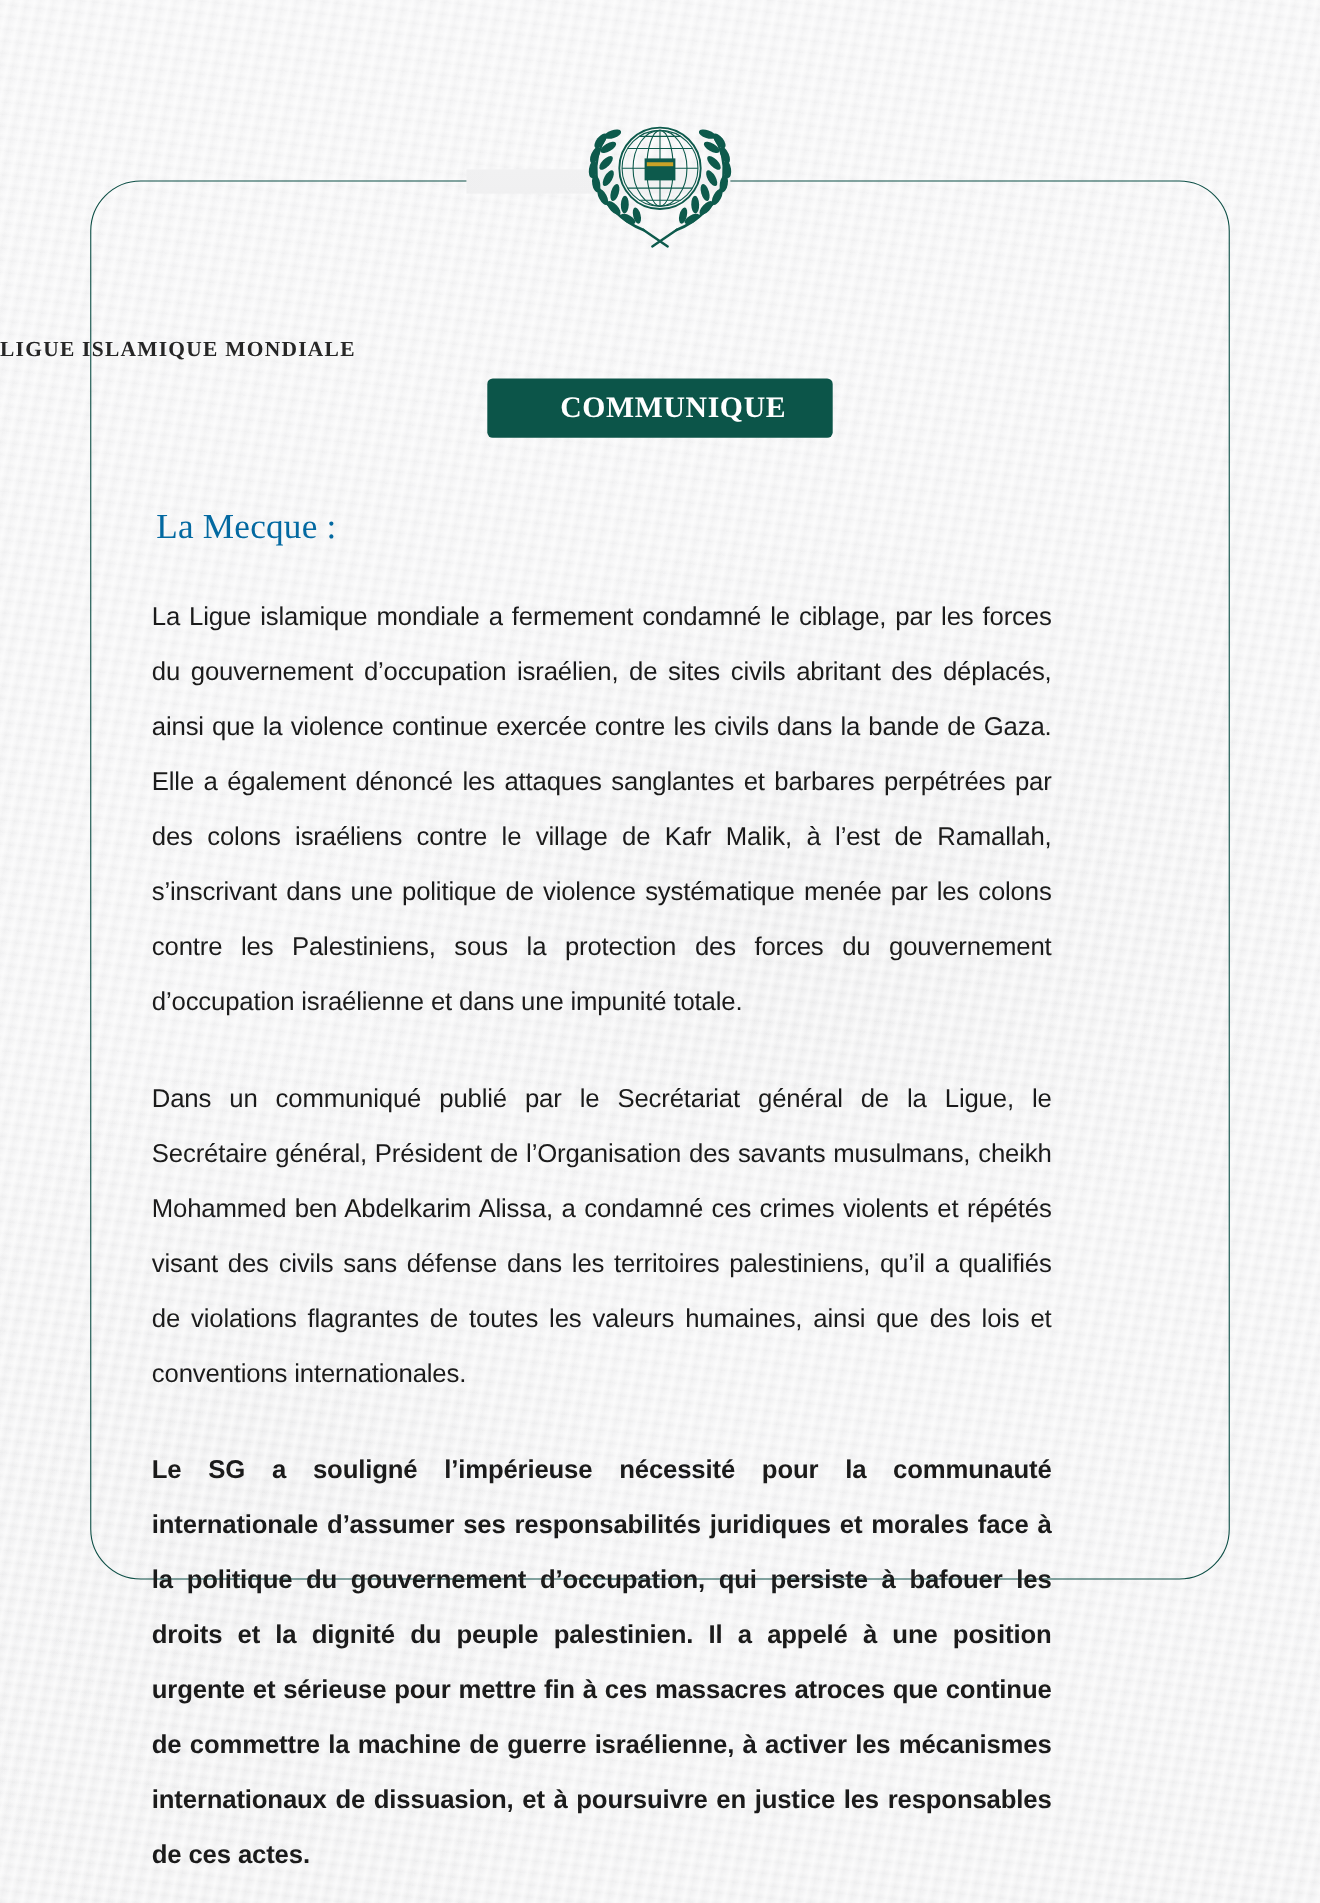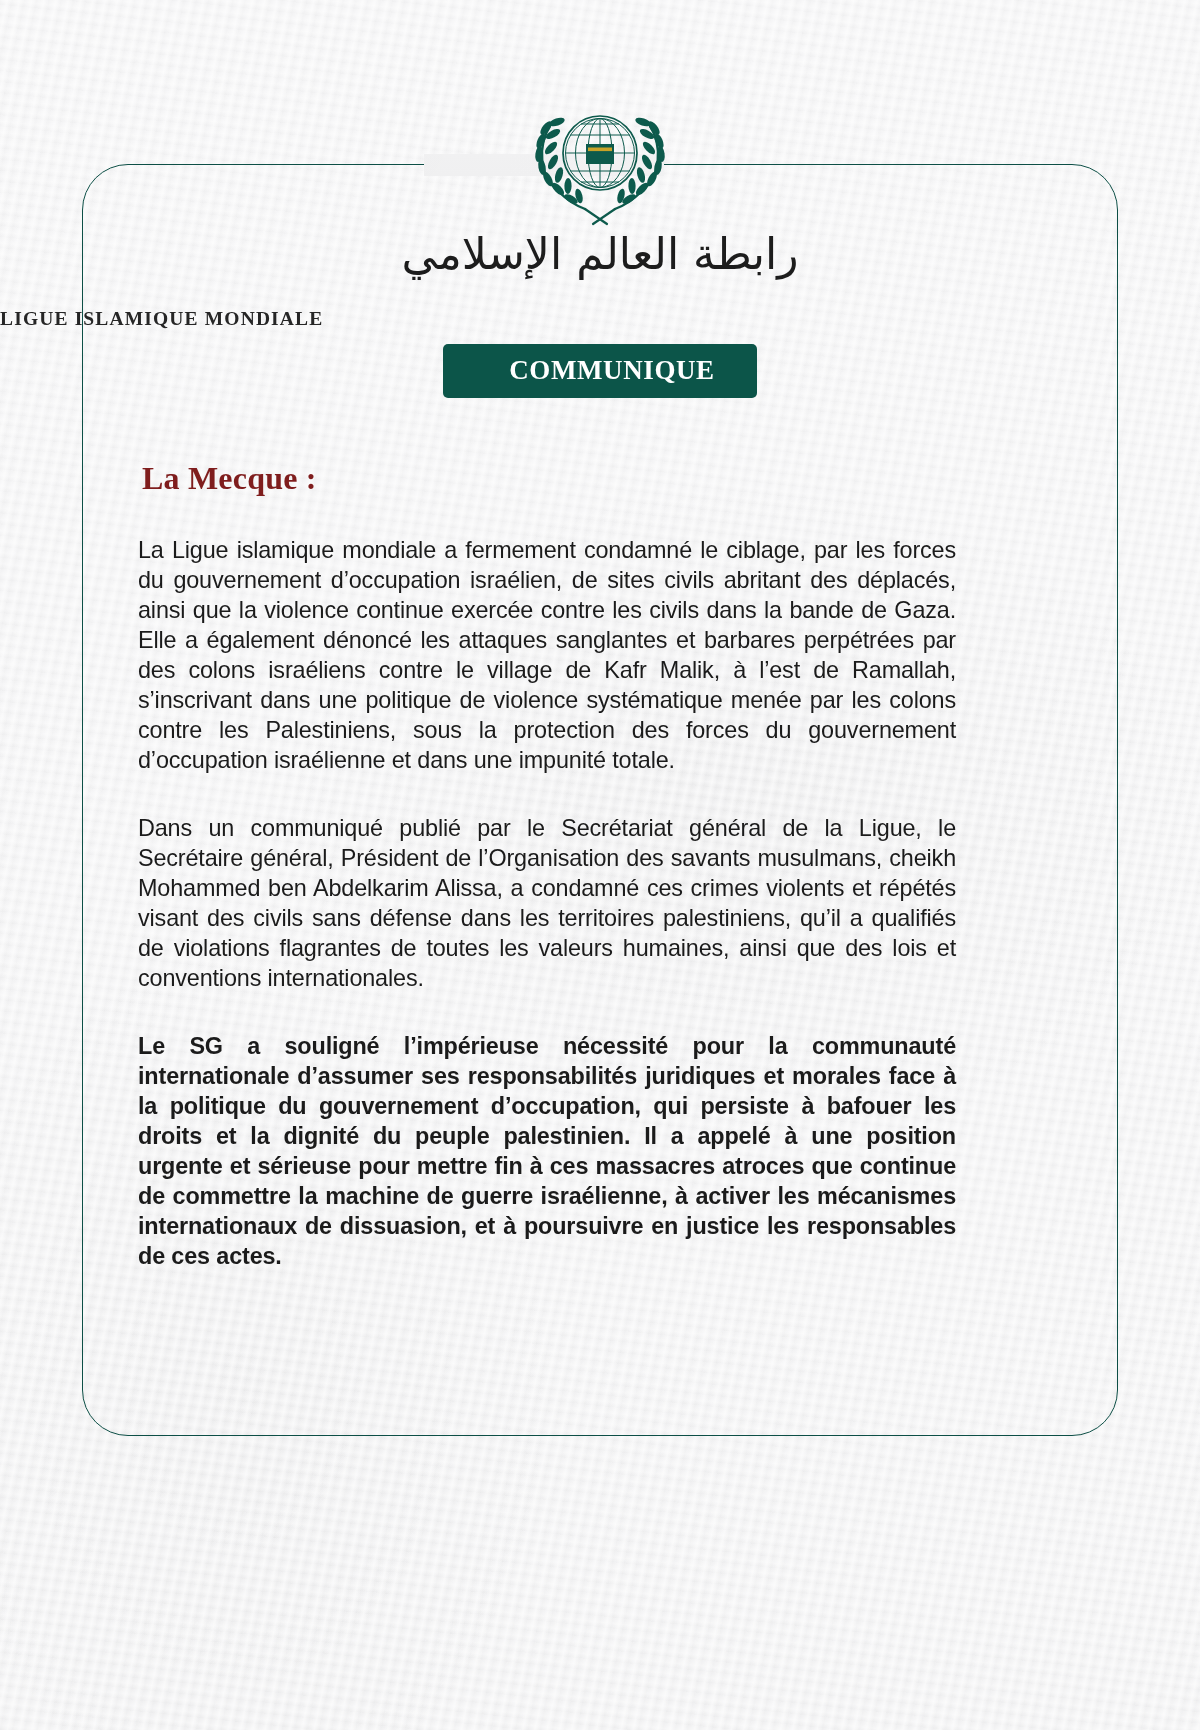--- a/index.html
+++ b/index.html
@@ -137,30 +137,30 @@
   
   .content {
     position: absolute;
     left: 138px;
     top: 460px;
     width: 818px;
     z-index: 4;
   }
   .doc-heading {
     font-family: "Liberation Serif", serif;
-    font-weight: bold;
+    font-weight: normal;
     font-size: 32px;
-    color: #7f1d1d;
+    color: #0369a1;
     margin: 0 0 38px 4px;
     letter-spacing: 0.2px;
   }
   .para {
     font-family: "Liberation Sans", sans-serif;
     font-size: 23.4px;
-    line-height: 30px;
+    line-height: 50px;
     color: #1b1b1b;
     text-align: justify;
     text-justify: inter-word;
     margin: 0 0 38px 0;
     letter-spacing: -0.15px;
   }
   .para:last-child { margin-bottom: 0; font-weight: bold; }
 </style>
 </head>
 <body>
@@ -232,23 +232,20 @@
         <ellipse cx="106" cy="100" rx="7.5" ry="3.4" transform="rotate(104 106 100)"></ellipse>
       </g>
 
       <g stroke="#0d5a4c" stroke-width="2.2" stroke-linecap="round">
         <path d="M70 113 L92 128" fill="none"></path>
         <path d="M100 113 L78 128" fill="none"></path>
       </g>
     </svg>
   </div>
 
-  <div class="arabic-wordmark">
-    <span class="ar">رابطة العالم الإسلامي</span>
-  </div>
 
   <div class="latin-name">LIGUE ISLAMIQUE MONDIALE</div>
 
   <div class="badge-wrap">
     <span class="badge">COMMUNIQUE</span>
   </div>
 
   <div class="content">
     <h1 class="doc-heading">La Mecque :</h1>
     <p class="para">La Ligue islamique mondiale a fermement condamné le ciblage, par les forces du gouvernement d’occupation israélien, de sites civils abritant des déplacés, ainsi que la violence continue exercée contre les civils dans la bande de Gaza. Elle a également dénoncé les attaques sanglantes et barbares perpétrées par des colons israéliens contre le village de Kafr Malik, à l’est de Ramallah, s’inscrivant dans une politique de violence systématique menée par les colons contre les Palestiniens, sous la protection des forces du gouvernement d’occupation israélienne et dans une impunité totale.</p>

